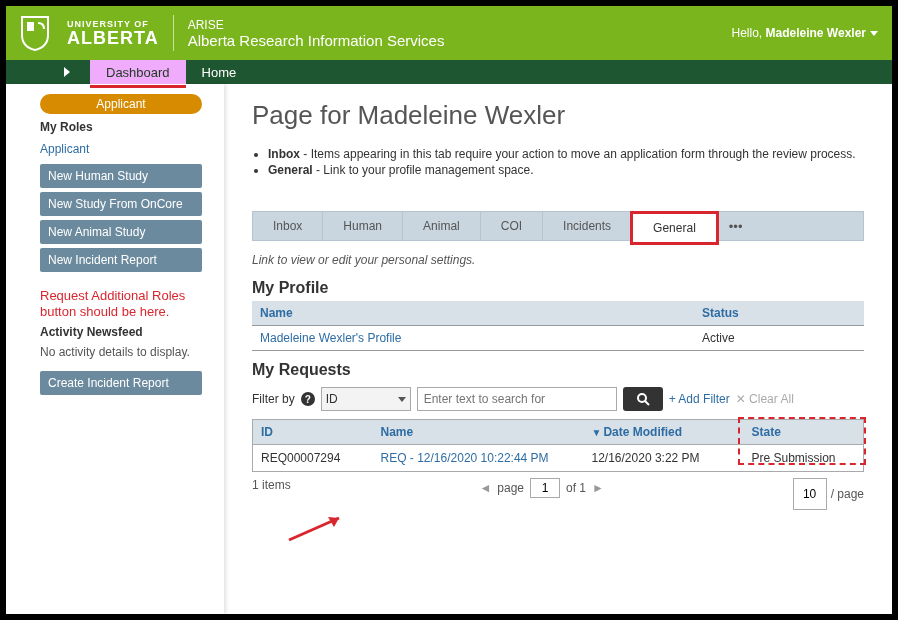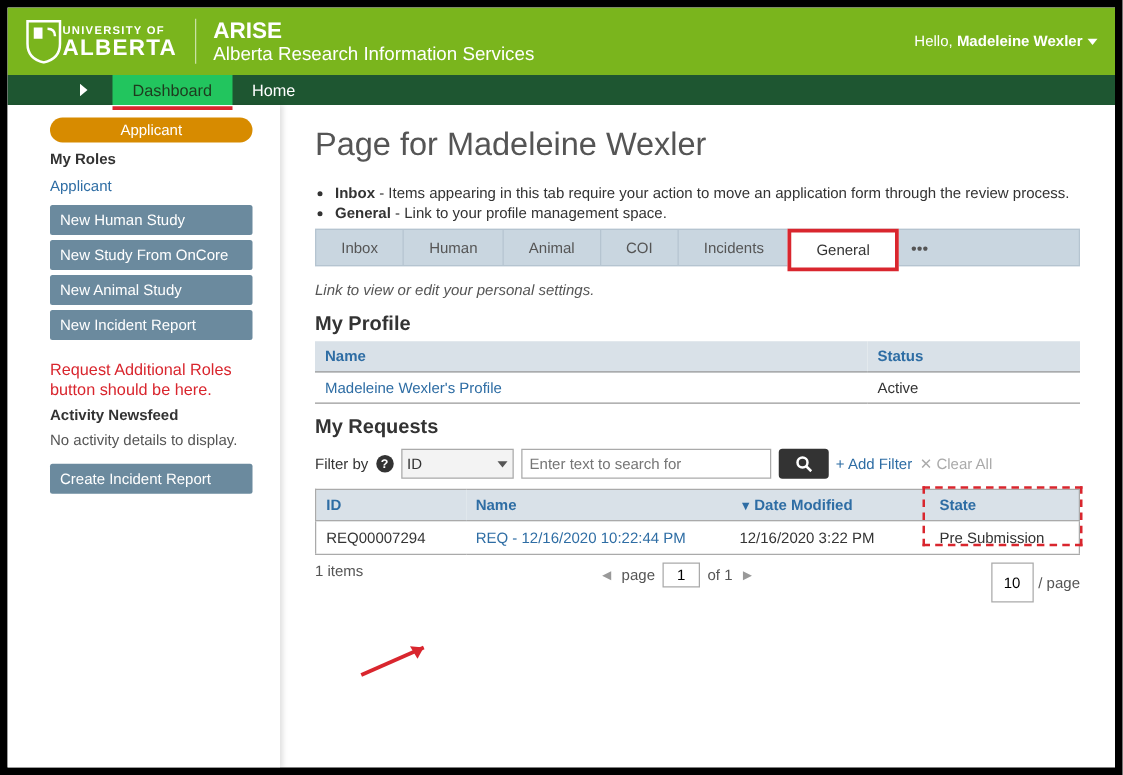--- a/index.html
+++ b/index.html
@@ -1,50 +1,50 @@
 <!DOCTYPE html>
 <html><head>
 <meta charset="utf-8">
 <style>
   * { box-sizing: border-box; margin: 0; padding: 0; }
   body { font-family: Arial, Helvetica, sans-serif; font-size: 13px; color: #333; background: #000; }
   .frame { width: 898px; height: 620px; background: #fff; border: 6px solid #000; overflow: hidden; position: relative; }
   
   .header { background: #7ab51d; height: 54px; display: flex; align-items: center; padding: 0 14px; color: #fff; }
-  .logo-box { display: flex; align-items: center; gap: 0; }
+  .logo-box { display: flex; align-items: center; gap: 17px; }
   .logo-shield { width: 30px; height: 36px; }
   .logo-text { display: flex; flex-direction: column; line-height: 1; }
   .logo-univ { font-size: 9px; letter-spacing: 1px; font-weight: 600; }
   .logo-alb { font-size: 18px; font-weight: 700; letter-spacing: 1px; }
   .divider-v { width: 1px; height: 36px; background: rgba(255,255,255,0.6); margin: 0 14px; }
-  .arise-box .arise-t { font-size: 18px; font-weight: 700; }
+  .arise-box .arise-t { font-size: 12px; font-weight: 400; }
   .arise-box .arise-s { font-size: 15px; }
   .hello { margin-left: auto; font-size: 12px; }
   .hello .name { font-weight: 700; }
   .caret-dn { display: inline-block; margin-left: 4px; width:0;height:0;border-left:4px solid transparent;border-right:4px solid transparent;border-top:5px solid #fff; vertical-align: middle;}
   
   .navbar { background: #1e5631; height: 24px; display: flex; align-items: stretch; color: #fff; font-size: 13px; }
   .nav-arrow { width: 84px; display:flex; align-items:center; justify-content:flex-end; padding-right:18px;}
   .nav-arrow svg { width:10px; height:10px; }
   .nav-tab { padding: 0 16px; display:flex; align-items:center; cursor:pointer; }
-  .nav-tab.active { background: #22c55e; color: #1e3a1e; font-weight: 400; position: relative;}
+  .nav-tab.active { background: #f0abfc; color: #1e3a1e; font-weight: 400; position: relative;}
   .nav-tab.active::after { content:""; position:absolute; left:0; right:0; bottom:-4px; height:3px; background:#d9262e; }
   
   .main { display: flex; height: calc(100% - 78px); }
   .sidebar { width: 218px; background: #fff; border-right:0; padding: 10px 22px 6px 34px; box-shadow: 2px 0 4px rgba(0,0,0,0.12); }
   .role-banner { background: #d78b00; color:#fff; text-align:center; font-size:12px; padding:3px 0; border-radius:10px; margin-bottom:6px; }
   .side-head { font-size:12px; font-weight:700; color:#333; margin:4px 0; }
   .side-link { color:#2e6da4; font-size:12px; padding:4px 0; display:block; }
   .side-btn { background:#6b8a9e; color:#fff; font-size:12px; padding:5px 8px; margin:4px 0; border-radius:2px; cursor:pointer; }
   .red-note { color:#d9262e; font-size:13px; line-height:1.25; margin:16px 0 2px; }
   .no-activity { font-size:12px; color:#555; margin:6px 0 12px; }
   
   .content { flex:1; padding: 16px 28px; overflow:hidden; }
   .page-title { font-size:26px; color:#555; font-weight:400; margin-bottom:16px; }
-  .desc-list { font-size:12px; color:#333; margin-bottom:6px; padding-left:16px;}
+  .desc-list { font-size:12px; color:#333; margin-bottom:34px; padding-left:16px;}
   .desc-list li { margin-bottom:2px; list-style: disc; }
   .desc-list b { font-weight:700; }
   
   .tabs-row { display:flex; border:1px solid #b5c4d0; background:#c9d6e0; height:30px; margin-bottom:12px; position:relative;}
   .tab { padding:0 20px; display:flex; align-items:center; font-size:12px; color:#555; border-right:1px solid #b5c4d0; cursor:pointer; }
   .tab.active { background:#fff; color:#333; border-top:2px solid #fff; margin-top:-1px; height:31px; }
   .tab-general-box { border:3px solid #d9262e !important; margin:-2px; height:34px !important; z-index:2;}
   .tab-more { padding:0 12px; display:flex; align-items:center; color:#555;}
   
   .link-hint { font-size:12px; font-style:italic; color:#555; margin-bottom:12px; }

